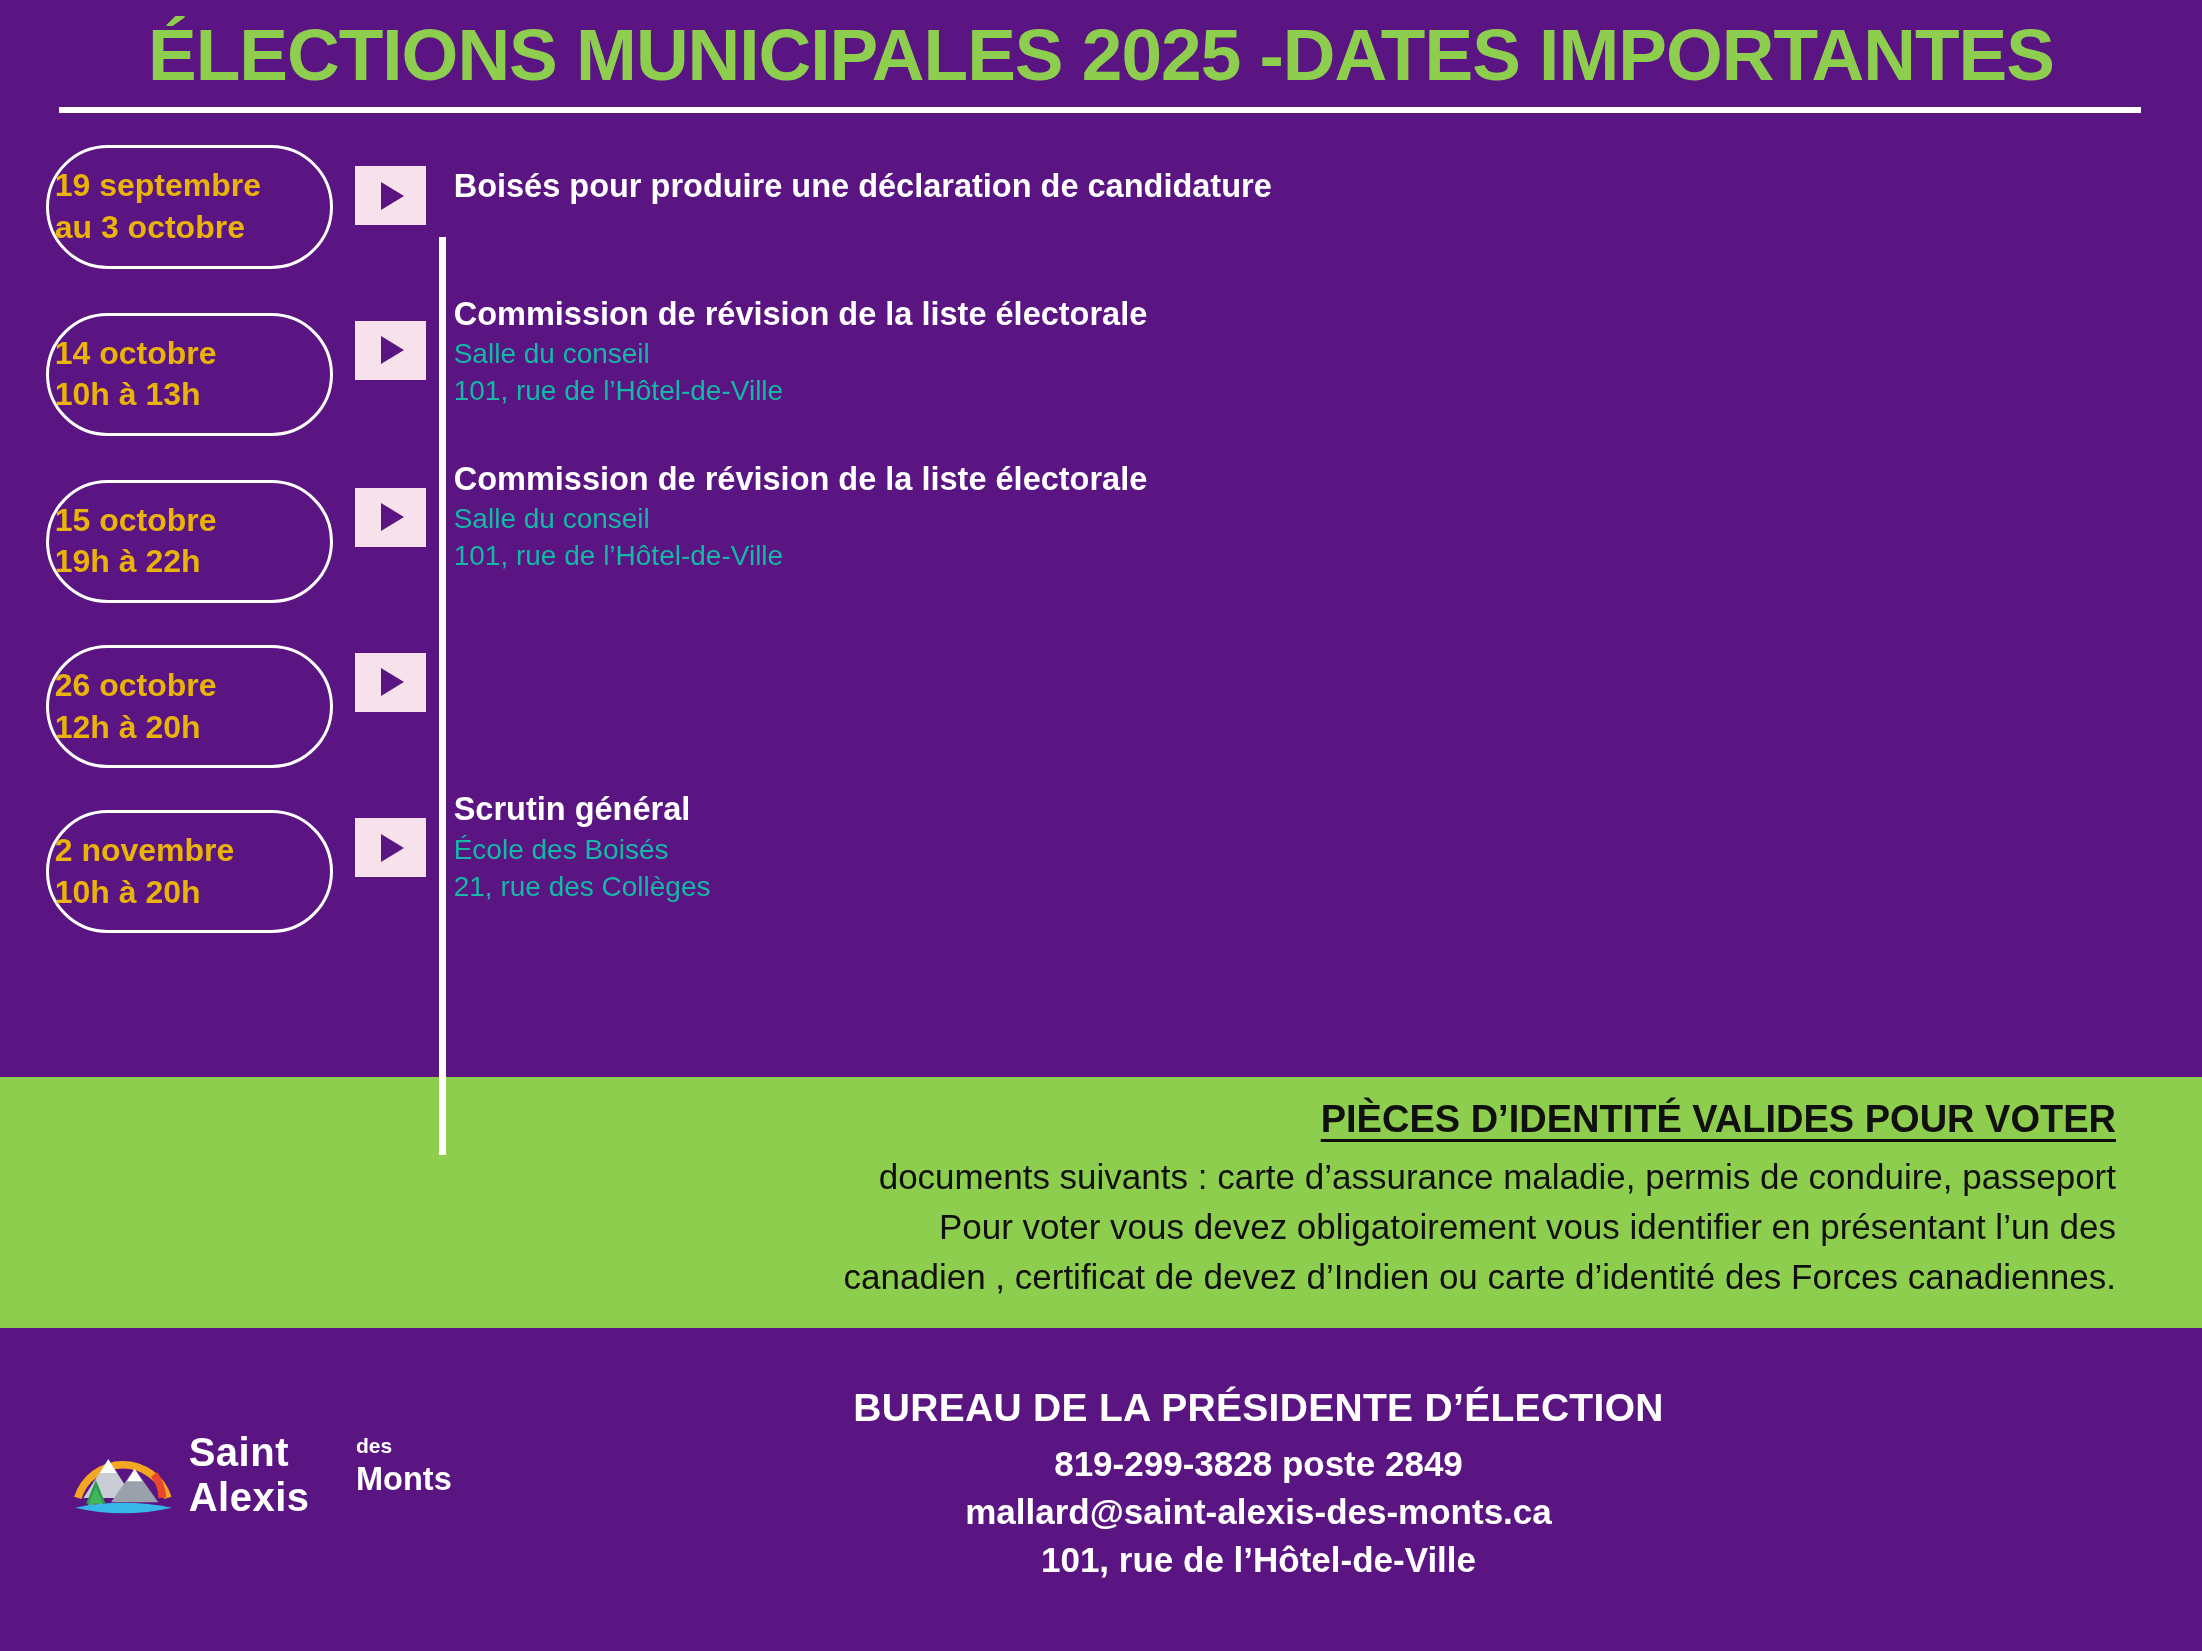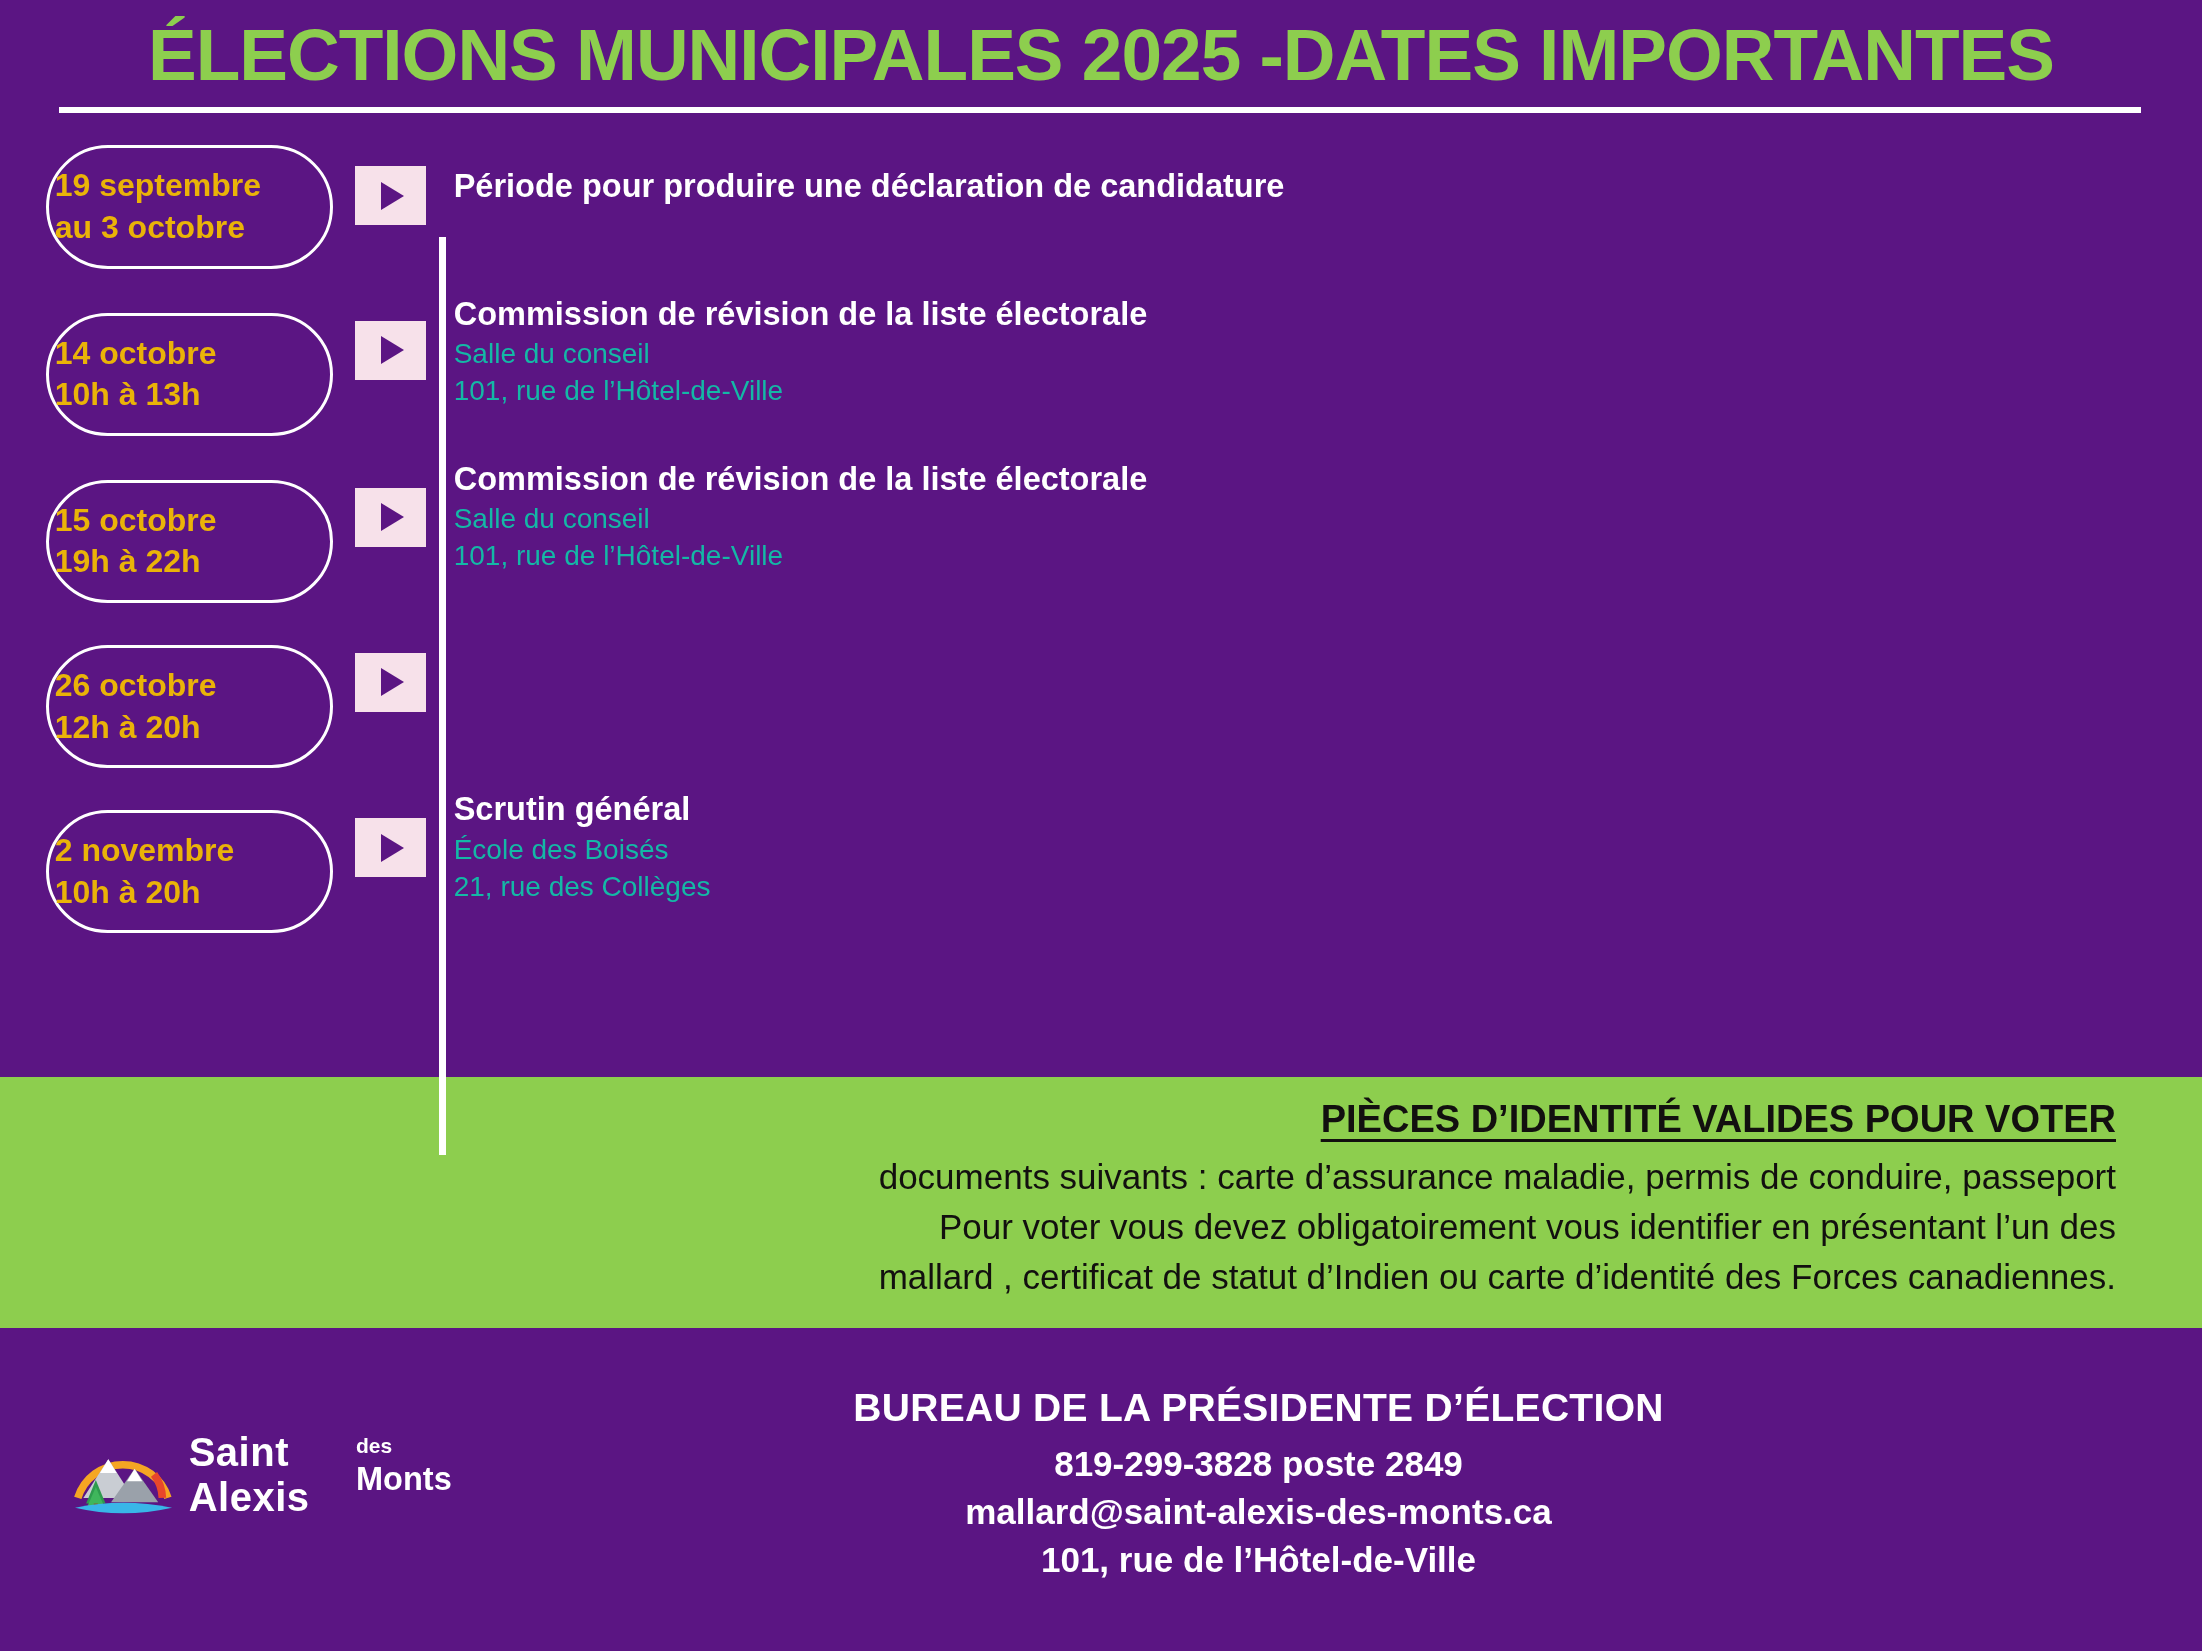--- a/index.html
+++ b/index.html
@@ -218,21 +218,21 @@
       <div class="pill">
         <div>19 septembre</div>
         <div>au 3 octobre</div>
       </div>
       <div class="arrow-wrap">
         <div class="arrow-box">
             <span class="tri"></span>
           </div>
       </div>
       <div class="textcol">
-        <div class="evt-title">Période pour produire une déclaration de candidature</div>
+        <div class="evt-title">Boisés pour produire une déclaration de candidature</div>
       </div>
     </div>
 
     <div class="row r2">
       <div class="pill">
         <div>14 octobre</div>
         <div>10h à 13h</div>
       </div>
       <div class="arrow-wrap">
         <div class="arrow-box">
@@ -290,21 +290,21 @@
         <div class="evt-line">École des Boisés</div>
         <div class="evt-line">21, rue des Collèges</div>
       </div>
     </div>
   </div>
 
   <div class="green-band">
     <div class="green-title">PIÈCES D’IDENTITÉ VALIDES POUR VOTER</div>
     <div class="green-body">documents suivants : carte d’assurance maladie, permis de conduire, passeport</div>
     <div class="green-body">Pour voter vous devez obligatoirement vous identifier en présentant l’un des</div>
-    <div class="green-body">mallard , certificat de statut d’Indien ou carte d’identité des Forces canadiennes.</div>
+    <div class="green-body">canadien , certificat de devez d’Indien ou carte d’identité des Forces canadiennes.</div>
   </div>
 
   <div class="footer">
     <div class="logo-wrap">
       <svg class="logo-mark" viewBox="0 0 190 120">
         <path d="M30 78 A68 68 0 0 1 160 78" fill="none" stroke="#F5A623" stroke-width="11"></path>
         <path d="M152 78 A60 60 0 0 0 140 44" fill="none" stroke="#E8472B" stroke-width="11"></path>
         <polygon points="74,22 110,78 38,78" fill="#C9CDD3"></polygon>
         <polygon points="74,22 86,42 62,42" fill="#FFFFFF"></polygon>
         <polygon points="112,36 146,84 78,84" fill="#9AA1AA"></polygon>

